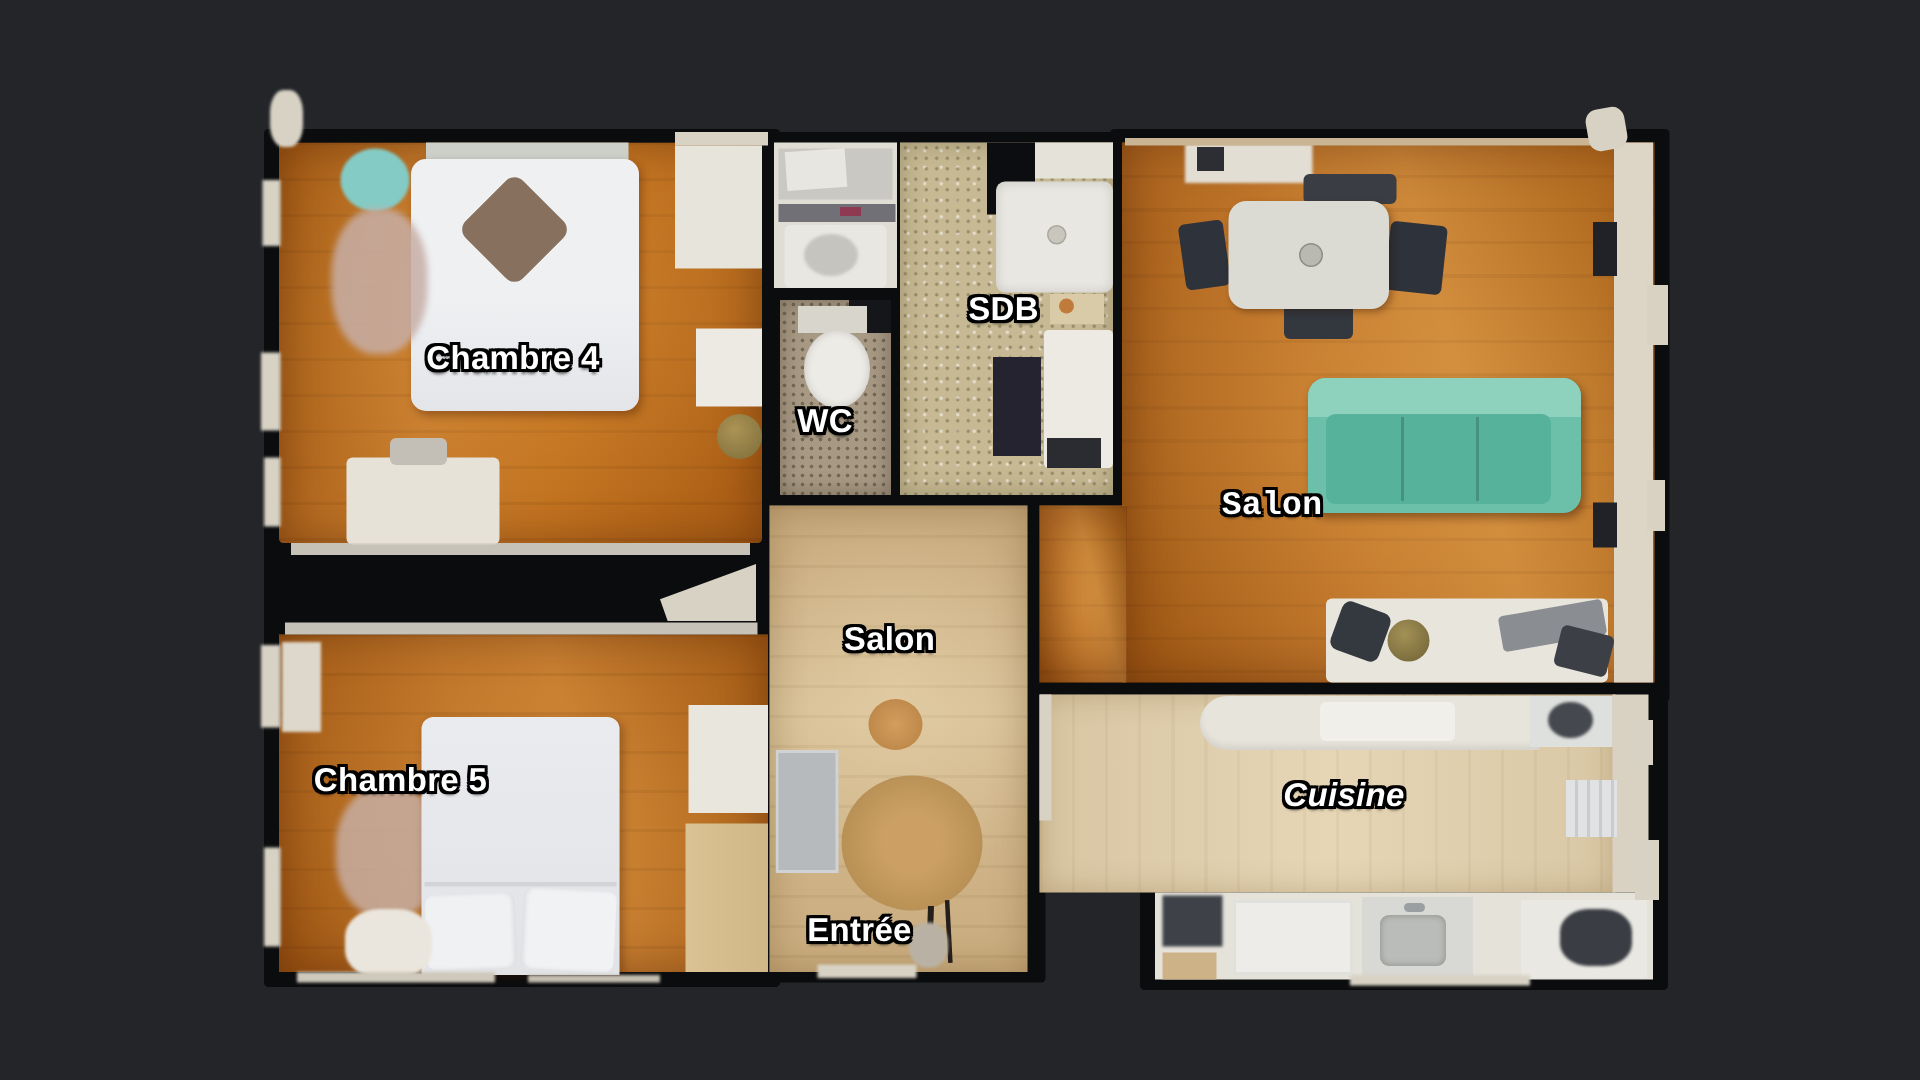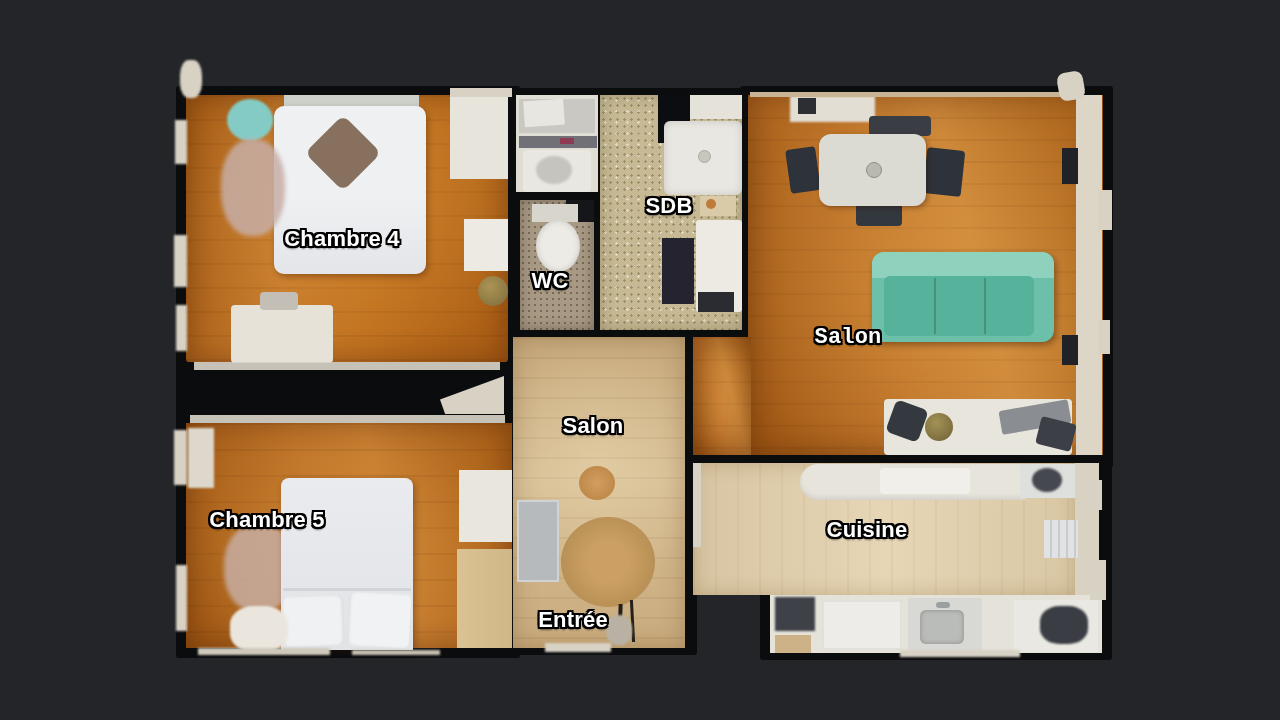--- a/index.html
+++ b/index.html
@@ -178,16 +178,16 @@
   <div class="f" style="left:936px;top:602px;width:14px;height:6px;background:#9aa0a2;border-radius:3px;"></div>
   <div class="f" style="left:1014px;top:600px;width:84px;height:52px;background:#e9e8e3;"></div>
   <div class="f blur1" style="left:1040px;top:606px;width:48px;height:38px;background:#3a3d43;border-radius:40%;"></div>
 
   <span class="room-label" style="left:342px;top:239px;">Chambre 4</span>
   <span class="room-label" style="left:550px;top:281px;">WC</span>
   <span class="room-label" style="left:669px;top:206px;">SDB</span>
   <span class="room-label" style="left:848px;top:337px;font-family:Liberation Mono, monospace;">Salon</span>
   <span class="room-label" style="left:593px;top:426px;">Salon</span>
   <span class="room-label" style="left:267px;top:520px;">Chambre 5</span>
-  <span class="room-label" style="left:867px;top:530px;">Cuisine</span>
+  <span class="room-label" style="left:896px;top:530px;font-style:italic;">Cuisine</span>
   <span class="room-label" style="left:573px;top:620px;">Entrée</span>
 
 </div>
 
 </body></html>

